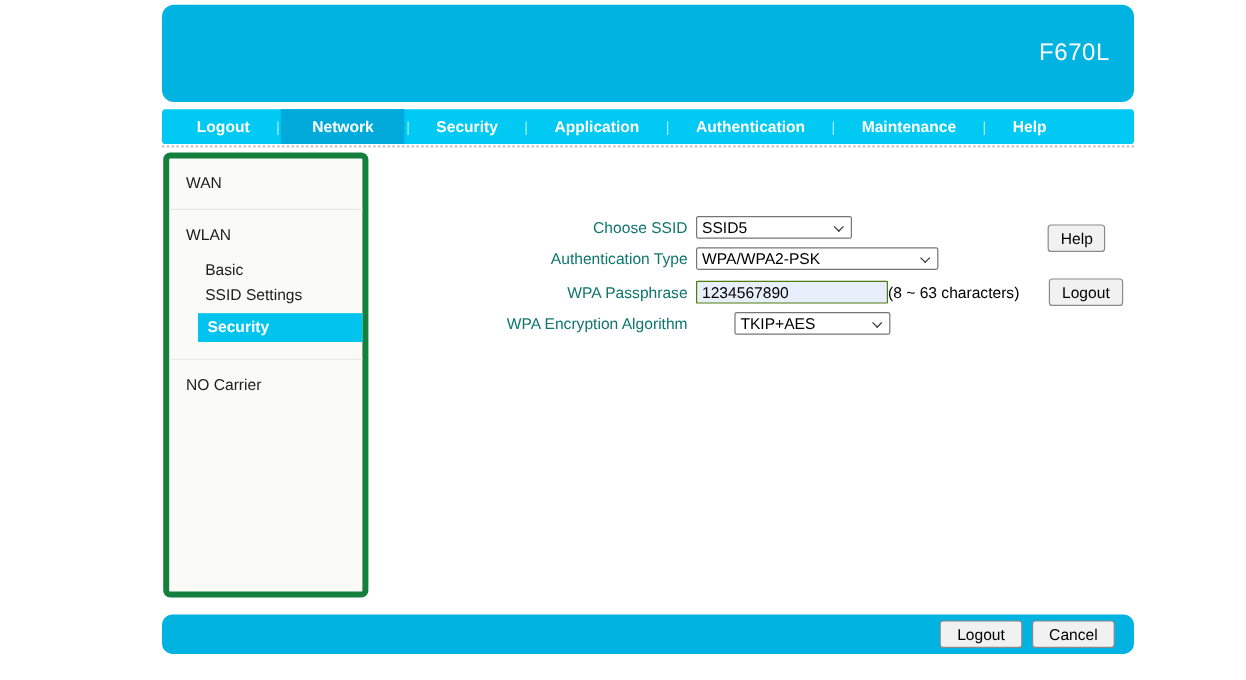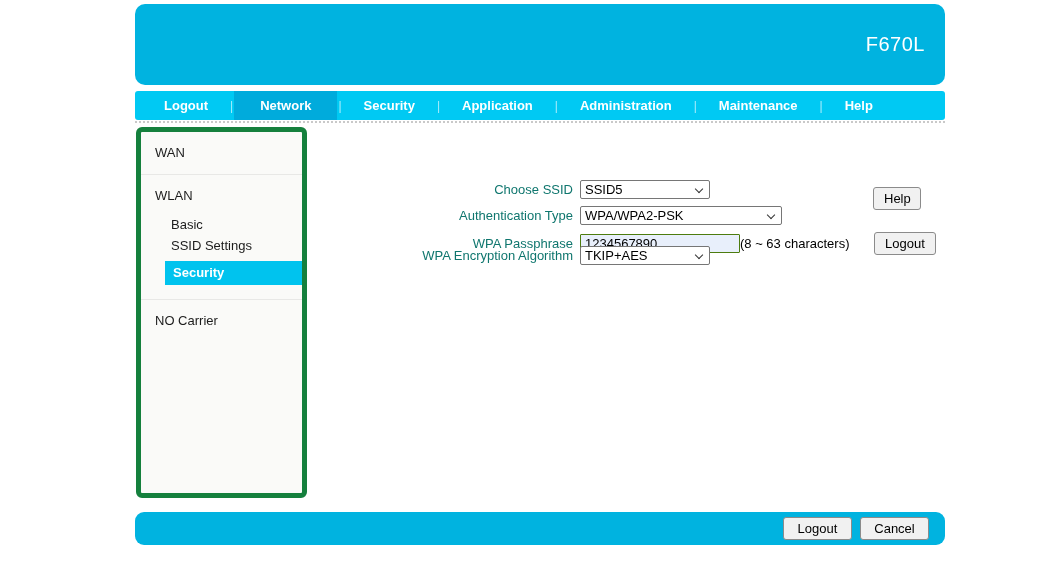--- a/index.html
+++ b/index.html
@@ -108,21 +108,21 @@
 
   <div class="nav">
     <div class="nav-item">Logout</div>
     <span class="nav-sep">|</span>
     <div class="nav-item active">Network</div>
     <span class="nav-sep">|</span>
     <div class="nav-item">Security</div>
     <span class="nav-sep">|</span>
     <div class="nav-item">Application</div>
     <span class="nav-sep">|</span>
-    <div class="nav-item">Administration</div>
+    <div class="nav-item">Authentication</div>
     <span class="nav-sep">|</span>
     <div class="nav-item">Maintenance</div>
     <span class="nav-sep">|</span>
     <div class="nav-item">Help</div>
   </div>
 
   <div class="nav-underline"></div>
 
   <div class="sidebar">
     <div class="side-group">WAN</div>
@@ -150,21 +150,21 @@
       <span class="chev"></span>
     </div>
   </div>
 
   <div class="form-row" style="left:310px; top:234px;">
     <div class="form-label">WPA Passphrase</div>
     <input class="text-input" type="text" value="1234567890" style="">
     <span class="hint">(8 ~ 63 characters)</span>
   </div>
 
-  <div class="form-row" style="left:310px; top:246px;">
+  <div class="form-row" style="left:310px; top:260px;gap:32px;">
     <div class="form-label">WPA Encryption Algorithm</div>
     <div class="fake-select" style="width:130px;">
       <span>TKIP+AES</span>
       <span class="chev"></span>
     </div>
   </div>
 
   <button class="ui-btn help-btn">Help</button>
   <button class="ui-btn logout-btn">Logout</button>
 

